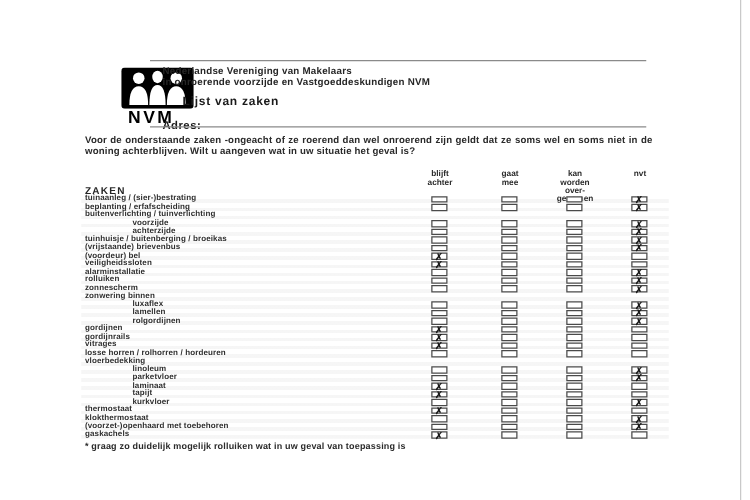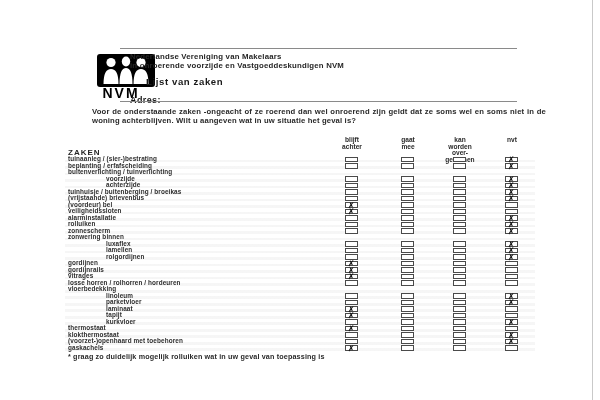--- a/index.html
+++ b/index.html
@@ -19,21 +19,21 @@
                line-height:13px; font-family:"Liberation Sans", sans-serif; }
 
   
   .hdr { position:absolute; left:130px; top:53px; width:390px; }
   .org1, .org2 { font-size:7.8px; font-weight:700; line-height:8.6px; letter-spacing:.2px; color:#262626; }
   .doc-title { margin-top:6px; font-size:9.6px; font-weight:800; letter-spacing:.6px; color:#1a1a1a;padding-left:16px; }
   .addr { margin-top:8px; font-size:9px; font-weight:800; letter-spacing:.4px; color:#1a1a1a; }
 
   
   .intro { position:absolute; left:68px; top:107px; width:454px; font-size:7.7px;
-           font-weight:600; line-height:9px; letter-spacing:.15px; text-align:justify; color:#2a2a2a;margin-left:24px; }
+           font-weight:600; line-height:9px; letter-spacing:.15px; text-align:justify; color:#2a2a2a; }
 
   
   .colhead { position:absolute; top:137px; width:64px; margin-left:-32px; text-align:center;
              font-size:6.6px; font-weight:700; line-height:6.6px; white-space:pre-line; color:#2a2a2a; }
   .ch0 { left:352px; } .ch1 { left:408px; } .ch2 { left:460px; } .ch3 { left:512px; }
 
   .zaken { position:absolute; left:68px; top:148px; font-size:8px; font-weight:800;
            letter-spacing:1px; color:#262626; }
 
   

